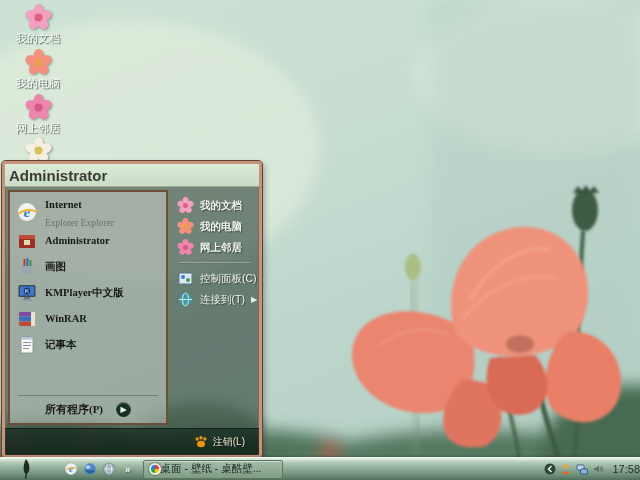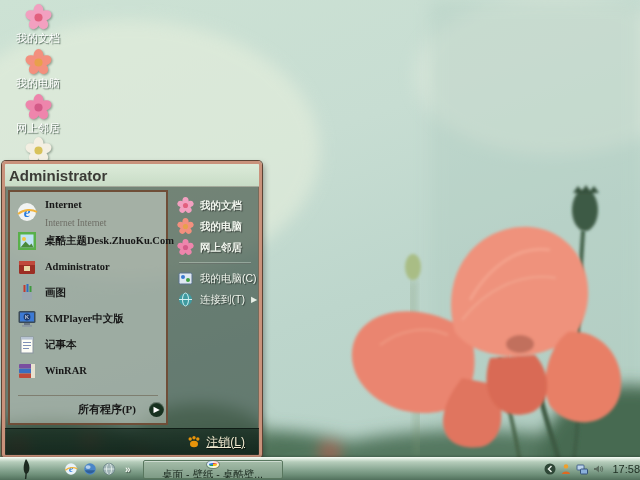--- a/index.html
+++ b/index.html
@@ -33,54 +33,54 @@
     background:rgba(246,251,243,.38);
     display:flex;flex-direction:column;padding:3px 2px;min-height:0;
   }
   .sm-item{display:flex;align-items:center;gap:7px;padding:1px 4px;height:24px;flex:0 0 auto;cursor:pointer;}
   .sm-item.two{height:31px;}
   .sm-ic{width:22px;height:22px;flex:0 0 22px;display:flex;align-items:center;justify-content:center;}
   .sm-txt{font-size:10.5px;font-weight:bold;color:#171717;line-height:12px;white-space:nowrap;font-family:Liberation Serif, serif;}
   .sm-sub{font-size:9.5px;font-weight:normal;color:#6e6e66;}
   #sm-left-spacer{flex:1 1 auto;}
   #sm-sep-left{height:1px;background:rgba(90,70,50,.45);margin:2px 6px;flex:0 0 1px;}
-  #all-programs{display:flex;align-items:center;justify-content:flex-end;gap:13px;height:22px;cursor:pointer;flex:0 0 22px;}
+  #all-programs{display:flex;align-items:center;justify-content:center;gap:13px;height:22px;cursor:pointer;flex:0 0 22px;}
   #all-programs .sm-txt{font-size:11px;}
   .circle-arrow{width:15px;height:15px;border-radius:50%;background:#17311f;color:#fff;
     display:flex;align-items:center;justify-content:center;font-size:8px;line-height:15px;
     box-shadow:inset 0 1px 1px rgba(255,255,255,.4);}
   #sm-right{flex:1;padding:8px 0 0 6px;display:flex;flex-direction:column;min-width:0;}
   .smr-item{display:flex;align-items:center;gap:6px;height:21px;padding-right:2px;cursor:pointer;flex:0 0 21px;}
   .smr-ic{width:17px;height:17px;flex:0 0 17px;display:flex;align-items:center;justify-content:center;}
   .smr-txt{font-size:10.5px;color:#f1f6ee;text-shadow:1px 1px 1px rgba(0,0,0,.5);white-space:nowrap;}
   .smr-bold{font-weight:bold;}
   #sm-sep-right{height:1px;background:rgba(230,240,230,.35);border-bottom:1px solid rgba(0,0,0,.3);margin:4px 8px 4px 2px;flex:0 0 auto;}
   .sub-arrow{margin-left:auto;color:#e8f0e6;font-size:8px;padding-right:3px;}
   #sm-footer{
     flex:0 0 26px;background:linear-gradient(rgba(18,38,28,.82),rgba(12,30,22,.88));
     border-top:1px solid rgba(0,0,0,.35);
     display:flex;align-items:center;justify-content:flex-end;gap:16px;padding-right:14px;
   }
   .foot-btn{display:flex;align-items:center;gap:5px;cursor:pointer;}
-  .foot-txt{font-size:12px;color:#efe9cf;text-shadow:1px 1px 1px rgba(0,0,0,.6);text-decoration:underline;}
+  .foot-txt{font-size:10px;color:#efe9cf;text-shadow:1px 1px 1px rgba(0,0,0,.6);}
   
   #taskbar{
     position:absolute;left:0;bottom:0;width:640px;height:22px;z-index:30;
     background:linear-gradient(#eaf3ea 0%,#b5ccba 18%,#8caa96 50%,#6c8d77 78%,#51705c 100%);
     border-top:1px solid #f0f8f0;box-shadow:0 -1px 2px rgba(0,0,0,.2);
     display:flex;align-items:center;
   }
   #start-btn{width:52px;height:22px;display:flex;align-items:center;justify-content:center;cursor:pointer;}
   #quick-launch{display:flex;align-items:center;gap:5px;padding:0 4px 0 12px;}
   .ql-ic{width:14px;height:14px;cursor:pointer;}
   #ql-overflow{color:#f2f8f0;font-size:10px;font-weight:bold;cursor:pointer;padding:0 4px;text-shadow:1px 1px 1px rgba(0,0,0,.4);}
   #taskbtn{
     width:128px;height:17px;margin-left:4px;display:flex;align-items:center;gap:0;padding:0 5px;
     background:linear-gradient(#a5bda9,#7e9b86);border:1px solid #59775f;border-radius:2px;
-    box-shadow:inset 0 1px 0 rgba(255,255,255,.45);cursor:pointer;overflow:hidden;flex-direction:column;
+    box-shadow:inset 0 1px 0 rgba(255,255,255,.45);cursor:pointer;overflow:hidden;
   }
   #taskbtn-txt{font-size:10.5px;color:#16241a;white-space:nowrap;overflow:hidden;}
   #tray{margin-left:auto;display:flex;align-items:center;gap:4px;}
   .tray-ic{width:12px;height:12px;cursor:pointer;}
   #clock{font-size:11px;color:#1d2d21;padding-left:4px;cursor:default;}
   .pinwheel{width:12px;height:12px;border-radius:50%;
     background:conic-gradient(#e33a2e 0 90deg,#f7c11e 90deg 180deg,#27a444 180deg 270deg,#2f7de0 270deg 360deg);
     box-shadow:inset 0 0 0 2px rgba(255,255,255,.85),0 0 0 1px rgba(0,0,0,.25);}
 </style>
 </head>
@@ -203,35 +203,24 @@
       <div class="sm-item two">
         <span class="sm-ic">
           <svg viewBox="0 0 22 22">
               <circle cx="11" cy="11" r="9" fill="#ffffff" opacity=".85"></circle>
               <text x="11" y="16" font-size="15" font-style="italic" font-weight="bold" fill="#2a7de0" text-anchor="middle" font-family="Liberation Serif,serif">e</text>
               <path d="M2 13 C 8 8, 16 8, 21 11" stroke="#f2b43c" stroke-width="2" fill="none"></path>
             </svg>
         </span>
         <span>
           <span class="sm-txt">Internet</span><br>
-          <span class="sm-txt sm-sub">Internet Internet</span>
-        </span>
-      </div>
-
-      <div class="sm-item">
-        <span class="sm-ic">
-          <svg viewBox="0 0 22 22">
-              <rect x="2" y="2" width="18" height="18" fill="#59b04a"></rect>
-              <rect x="4.5" y="4.5" width="13" height="13" fill="#bfe3f5"></rect>
-              <circle cx="8" cy="9" r="2" fill="#f6c642"></circle>
-              <path d="M4.5 17.5 l5 -6 4 4 2 -2 2 4 z" fill="#4a8a3c"></path>
-            </svg>
-        </span>
-        <span class="sm-txt">桌酷主题Desk.ZhuoKu.Com</span>
-      </div>
+          <span class="sm-txt sm-sub">Explorer Explorer</span>
+        </span>
+      </div>
+
 
       <div class="sm-item">
         <span class="sm-ic">
           <svg viewBox="0 0 22 22">
               <rect x="3" y="5" width="16" height="13" rx="1.5" fill="#9c2e24"></rect>
               <rect x="3" y="5" width="16" height="4" fill="#c0493c"></rect>
               <rect x="8" y="10" width="6" height="5" fill="#e8d9a8"></rect>
             </svg>
         </span>
         <span class="sm-txt">Administrator</span>
@@ -259,40 +248,40 @@
               <rect x="8" y="15" width="6" height="2" fill="#6a7684"></rect>
               <rect x="6" y="17" width="10" height="1.8" fill="#8a96a2"></rect>
             </svg>
         </span>
         <span class="sm-txt">KMPlayer中文版</span>
       </div>
 
       <div class="sm-item">
         <span class="sm-ic">
           <svg viewBox="0 0 22 22">
+              <rect x="3" y="4" width="16" height="4.4" rx="1" fill="#7a4ea0"></rect>
+              <rect x="3" y="8.8" width="16" height="4.4" rx="1" fill="#3a6ec0"></rect>
+              <rect x="3" y="13.6" width="16" height="4.4" rx="1" fill="#c04a3a"></rect>
+              <rect x="15" y="4" width="4" height="14" fill="#e8e2d0"></rect>
+            </svg>
+        </span>
+        <span class="sm-txt">WinRAR</span>
+      </div>
+
+      <div class="sm-item">
+        <span class="sm-ic">
+          <svg viewBox="0 0 22 22">
               <rect x="5" y="3" width="12" height="16" fill="#fdfdf5" stroke="#8a94a0" stroke-width="1"></rect>
               <rect x="5" y="3" width="12" height="2.6" fill="#b8c4d4"></rect>
               <line x1="7" y1="8.5" x2="15" y2="8.5" stroke="#7f90b8" stroke-width="1"></line>
               <line x1="7" y1="11.5" x2="15" y2="11.5" stroke="#7f90b8" stroke-width="1"></line>
               <line x1="7" y1="14.5" x2="13" y2="14.5" stroke="#7f90b8" stroke-width="1"></line>
             </svg>
         </span>
         <span class="sm-txt">记事本</span>
-      </div>
-
-      <div class="sm-item">
-        <span class="sm-ic">
-          <svg viewBox="0 0 22 22">
-              <rect x="3" y="4" width="16" height="4.4" rx="1" fill="#7a4ea0"></rect>
-              <rect x="3" y="8.8" width="16" height="4.4" rx="1" fill="#3a6ec0"></rect>
-              <rect x="3" y="13.6" width="16" height="4.4" rx="1" fill="#c04a3a"></rect>
-              <rect x="15" y="4" width="4" height="14" fill="#e8e2d0"></rect>
-            </svg>
-        </span>
-        <span class="sm-txt">WinRAR</span>
       </div>
 
       <div id="sm-left-spacer"></div>
       <div id="sm-sep-left"></div>
 
       <div id="all-programs">
         <span class="sm-txt">所有程序(P)</span>
         <span class="circle-arrow">▶</span>
       </div>
     </div>
@@ -347,21 +336,21 @@
       <div id="sm-sep-right"></div>
 
       <div class="smr-item">
         <span class="smr-ic">
           <svg viewBox="0 0 17 17">
               <rect x="2" y="3" width="13" height="11" rx="1.5" fill="#dfe8f2" stroke="#5a7390" stroke-width="1"></rect>
               <circle cx="6" cy="7" r="2" fill="#3a7ad0"></circle>
               <circle cx="11" cy="10" r="2" fill="#3fa044"></circle>
             </svg>
         </span>
-        <span class="smr-txt">我的电脑(C)</span>
+        <span class="smr-txt">控制面板(C)</span>
       </div>
       <div class="smr-item">
         <span class="smr-ic">
           <svg viewBox="0 0 17 17">
               <circle cx="8.5" cy="8.5" r="6.5" fill="#3f9aa0"></circle>
               <ellipse cx="8.5" cy="8.5" rx="3" ry="6.5" fill="none" stroke="#cfeef0" stroke-width="1"></ellipse>
               <line x1="2" y1="8.5" x2="15" y2="8.5" stroke="#cfeef0" stroke-width="1"></line>
             </svg>
         </span>
         <span class="smr-txt">连接到(T)</span>

